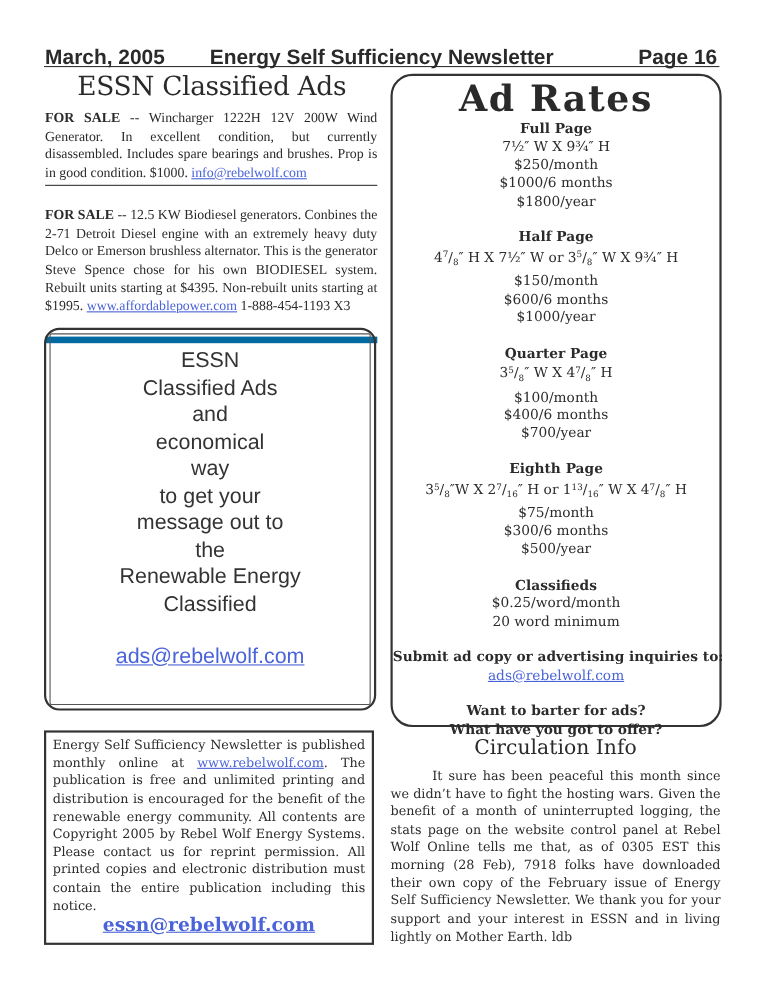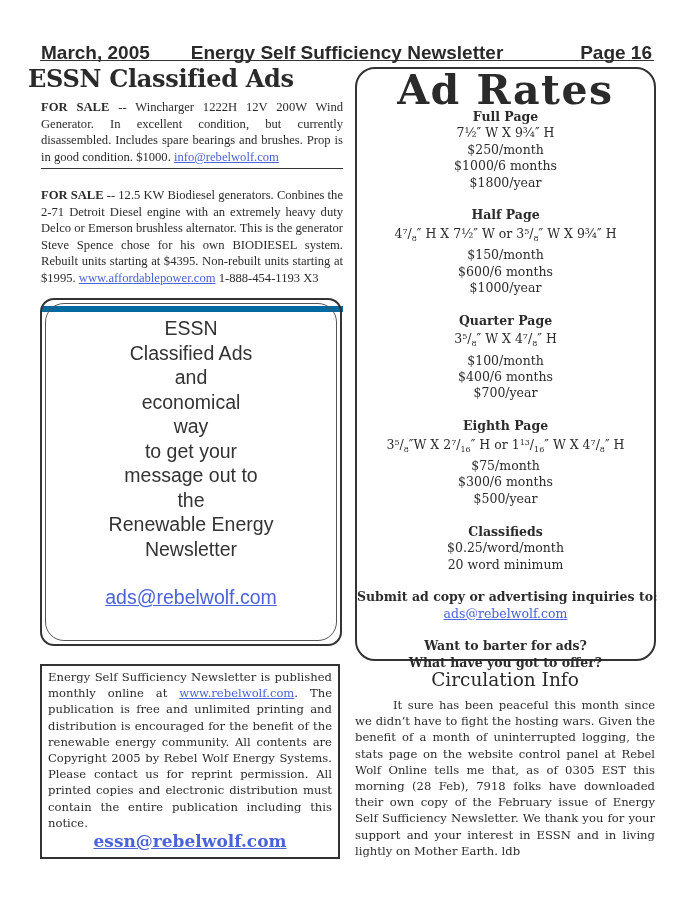--- a/index.html
+++ b/index.html
@@ -9,55 +9,55 @@
     .header {
       position: absolute; left: 40px; top: 42px; width: 614px; height: 18px;
       border-bottom: 1px solid #333;
       font-family: "Liberation Sans", sans-serif; font-weight: bold; font-size: 19px; color: #2a2a2a;
     }
     .header .date { position: absolute; left: 1px; top: 0; }
     .header .title { position: absolute; left: 0; right: 0; top: 0; text-align: center; }
     .header .page { position: absolute; right: 2px; top: 0; }
 
     .left-title {
-      position: absolute; left: 28px; top: 64px; width: 305px; 
-      font-family: "DejaVu Serif", serif; font-size: 24px; color: #2a2a2a; letter-spacing: -0.3px; font-weight: bold;
+      position: absolute; left: 40px; top: 64px; width: 305px; text-align: center;
+      font-family: "DejaVu Serif", serif; font-size: 24px; color: #2a2a2a; letter-spacing: -0.3px;
     }
 
     .ad {
       position: absolute; left: 41px; width: 302px;
       font-family: "Liberation Serif", serif; font-size: 12.6px; line-height: 16.6px; color: #2b2b2b;
       text-align: justify;
     }
     .ad b { font-weight: bold; }
     .ad1 { top: 99px; border-bottom: 1.5px solid #333; padding-bottom: 3px; }
     .ad2 { top: 187px; border-bottom: 6px solid #0369a1; padding-bottom: 19px; }
 
     .promo {
       position: absolute; left: 40px; top: 298px; width: 298px; height: 344px;
       border: 2.5px solid #333; border-radius: 14px;
     }
     .promo-inner {
       position: absolute; left: 3px; top: 3px; right: 3px; bottom: 3px;
-      border: 1px solid #555; border-radius: 19px;
+      border: 1px solid #555; border-radius: 2px;
       text-align: center;
       font-family: "Liberation Sans", sans-serif; font-size: 19.5px; line-height: 24.5px; color: #333;
       padding-top: 12px;
     }
     .promo-line { display: block; }
     .promo-email { display: inline-block; margin-top: 24px; font-size: 19.5px; }
 
     .rates {
       position: absolute; left: 355px; top: 67px; width: 297px; height: 590px;
       border: 2.5px solid #333; border-radius: 20px;
       text-align: center;
       font-family: "DejaVu Serif", serif; font-size: 12.5px; line-height: 16.4px; color: #2b2b2b;
     }
     .rates-title {
-      font-family: "DejaVu Serif", serif; font-weight: bold; font-size: 41px; letter-spacing: 1.5px;
+      font-family: "DejaVu Serif", serif; font-weight: bold; font-size: 33px; letter-spacing: 1.5px;
       margin-top: 2px; line-height: 38px; color: #2a2a2a;
     }
     .rate-block { margin-bottom: 16.4px; }
     .rate-block .name { font-weight: bold; }
     .rate-line { display: block; white-space: nowrap; }
     .rates .submit { font-weight: bold; }
     .rates .barter { font-weight: bold; margin-top: 16px; }
     .fr sup { font-size: 8px; vertical-align: 4px; }
     .fr sub { font-size: 8px; vertical-align: -3px; }
 
@@ -102,21 +102,21 @@
   <div class="promo-inner">
     <span class="promo-line">ESSN</span>
     <span class="promo-line">Classified Ads</span>
     <span class="promo-line">and</span>
     <span class="promo-line">economical</span>
     <span class="promo-line">way</span>
     <span class="promo-line">to get your</span>
     <span class="promo-line">message out to</span>
     <span class="promo-line">the</span>
     <span class="promo-line">Renewable Energy</span>
-    <span class="promo-line">Newsletter</span>
+    <span class="promo-line">Classified</span>
     <a class="link promo-email">ads@rebelwolf.com</a>
   </div>
 </div>
 
 <div class="rates">
   <div class="rates-title">Ad Rates</div>
 
   <div class="rate-block">
     <span class="rate-line name">Full Page</span>
     <span class="rate-line">7½″ W X 9¾″ H</span>

